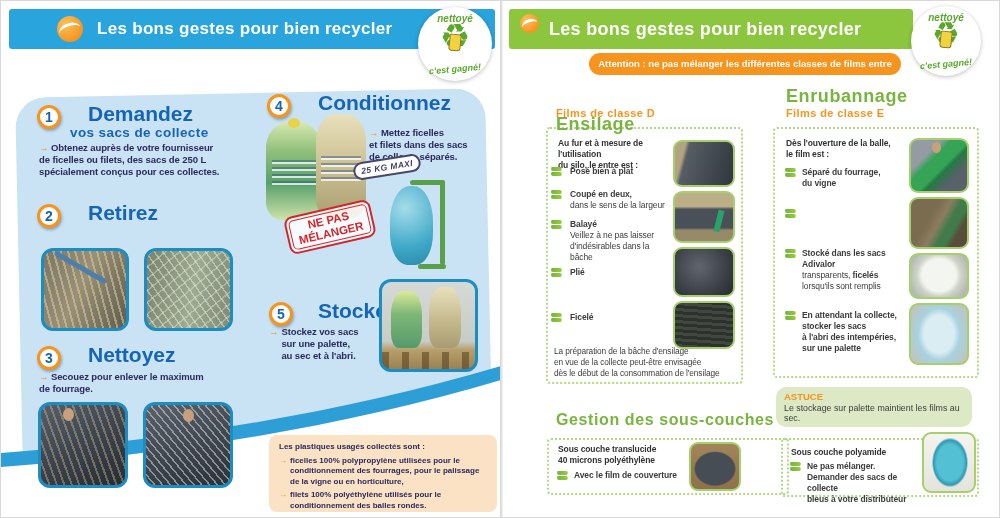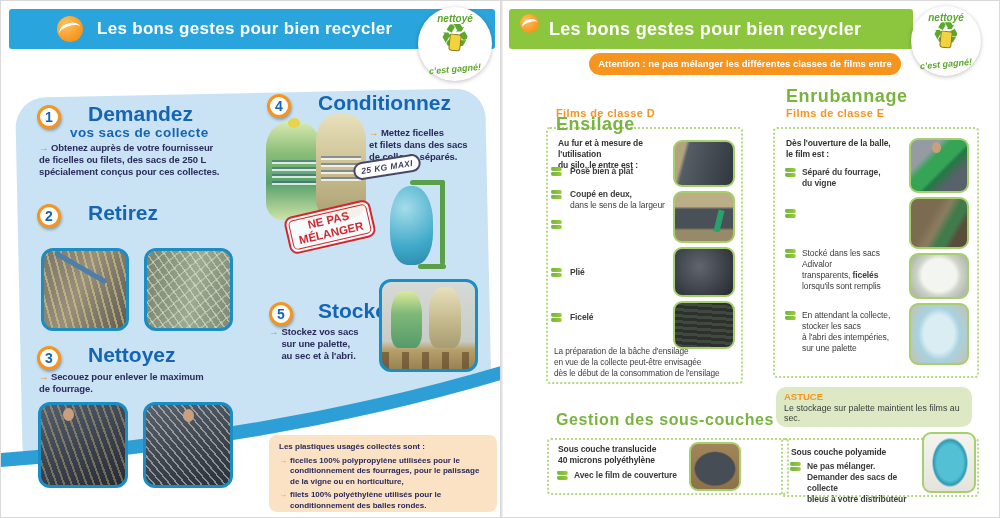--- a/index.html
+++ b/index.html
@@ -196,20 +196,23 @@
   <div class="oh" style="left:555px;top:106px;">Films de classe D</div>
   <div class="dotbox" style="left:545px;top:126px;width:197px;height:257px;"></div>
   <div class="rtext rintro pre" style="left:557px;top:137px;width:112px;">Au fur et à mesure de l'utilisation
 du silo, le entre est :</div>
   <div class="leaf" style="left:550px;top:166px;"></div>
   <div class="rtext pre" style="left:569px;top:165px;width:100px;"><span style="font-weight: 700;">Posé bien à plat</span></div>
   <div class="leaf" style="left:550px;top:189px;"></div>
   <div class="rtext pre" style="left:569px;top:188px;width:100px;"><span style="font-weight: 700;">Coupé en deux,</span><span>
 dans le sens de la largeur</span></div>
   <div class="leaf" style="left:550px;top:219px;"></div>
+  <div class="rtext pre" style="left:569px;top:218px;width:100px;"><span style="font-weight: 700;">Balayé</span><span>
+Veillez à ne pas laisser
+d'indésirables dans la bâche</span></div>
   <div class="leaf" style="left:550px;top:267px;"></div>
   <div class="rtext pre" style="left:569px;top:266px;width:100px;"><span style="font-weight: 700;">Plié</span></div>
   <div class="leaf" style="left:550px;top:312px;"></div>
   <div class="rtext pre" style="left:569px;top:311px;width:100px;"><span style="font-weight: 700;">Ficelé</span></div>
   <div class="rtext rnote pre" style="left:553px;top:345px;width:182px;">La préparation de la bâche d'ensilage
 en vue de la collecte peut-être envisagée
 dès le début de la consommation de l'ensilage</div>
   <div class="ph pg ph-ens1" style="left:672px;top:139px;width:62px;height:47px;"></div>
   <div class="ph pg ph-ens2" style="left:672px;top:190px;width:62px;height:52px;"></div>
   <div class="ph pg ph-ens3" style="left:672px;top:246px;width:62px;height:50px;"></div>
@@ -218,25 +221,25 @@
   <div class="gh" style="left:785px;top:85px;">Enrubannage</div>
   <div class="oh" style="left:785px;top:106px;">Films de classe E</div>
   <div class="dotbox" style="left:772px;top:126px;width:206px;height:251px;"></div>
   <div class="rtext rintro pre" style="left:785px;top:137px;width:110px;">Dès l'ouverture de la balle,
 le film est :</div>
   <div class="leaf" style="left:784px;top:167px;"></div>
   <div class="rtext pre" style="left:801px;top:166px;width:104px;"><span style="font-weight: 700;">Séparé du fourrage,
 du vigne</span></div>
   <div class="leaf" style="left:784px;top:208px;"></div>
   <div class="leaf" style="left:784px;top:248px;"></div>
-  <div class="rtext pre" style="left:801px;top:247px;width:104px;"><span style="font-weight: 400;">Stocké dans les sacs Adivalor</span><span>
+  <div class="rtext pre" style="left:801px;top:247px;width:104px;"><span style="font-weight: 700;">Stocké dans les sacs Adivalor</span><span>
 transparents, </span><span style="font-weight: 700;">ficelés</span><span>
 lorsqu'ils sont remplis</span></div>
   <div class="leaf" style="left:784px;top:310px;"></div>
-  <div class="rtext pre" style="left:801px;top:309px;width:104px;"><span style="font-weight: 400;">En attendant la collecte,
+  <div class="rtext pre" style="left:801px;top:309px;width:104px;"><span style="font-weight: 700;">En attendant la collecte,
 stocker les sacs
 à l'abri des intempéries,
 sur une palette</span></div>
   <div class="ph pg ph-enr1" style="left:908px;top:137px;width:60px;height:55px;">
       <div class="head" style="left:38%;top:3%;width:9px;height:11px;"></div>
     </div>
   <div class="ph pg ph-enr2" style="left:908px;top:196px;width:60px;height:52px;"></div>
   <div class="ph pg ph-enr3" style="left:908px;top:252px;width:60px;height:46px;"></div>
   <div class="ph pg ph-enr4" style="left:908px;top:302px;width:60px;height:62px;"></div>
 

